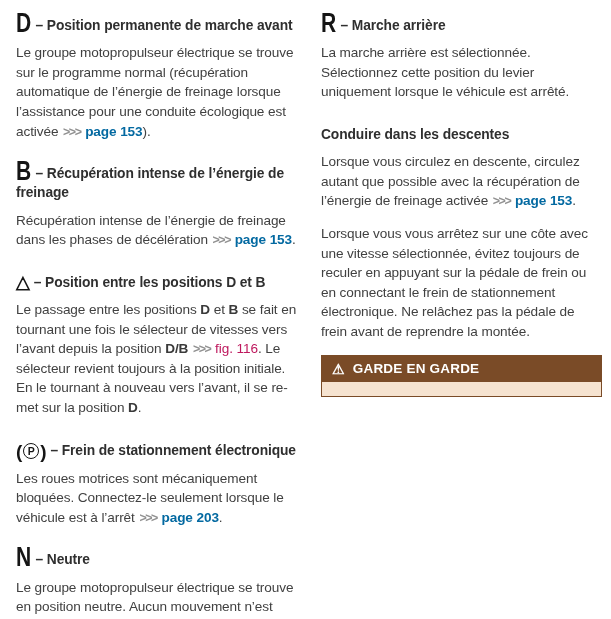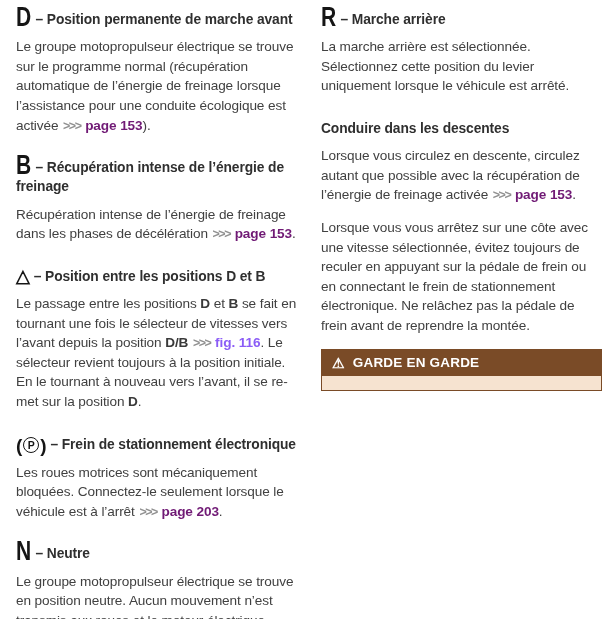--- a/index.html
+++ b/index.html
@@ -8,38 +8,38 @@
     font-family:"Liberation Sans",sans-serif;color:#414141;
     overflow:hidden;
   }
   .cols{display:flex;gap:24px;padding:10px 14px 0 16px;}
   .col{width:281px;flex:0 0 281px;}
   .para{margin:0 0 13px 0;font-size:13.6px;line-height:1.44;letter-spacing:-0.1px;color:#414141;}
   .heading{
     font-weight:bold;color:#2f2f2f;font-size:13.8px;line-height:1.4;
     margin:23px 0 8px 0;letter-spacing:-0.1px;
   }
-  .section:first-child .heading{margin-top:0;}
+  .section:first-child .heading{margin-top:6px;}
   .gear-letter{
     display:inline-block;font-size:27px;font-weight:800;color:#151515;
     line-height:0;transform:scaleX(0.78);transform-origin:left 70%;
     vertical-align:-2px;margin-right:1px;letter-spacing:-1px;
   }
   .tri-icon{font-size:18px;font-weight:bold;color:#151515;margin-right:4px;vertical-align:-1px;line-height:0;}
   .pbrake-icon{display:inline-flex;align-items:center;vertical-align:-3px;margin-right:4px;line-height:0;}
   .pbrake-icon .paren{font-size:19px;font-weight:700;color:#151515;line-height:1;}
   .pbrake-icon .pcircle{
     width:14px;height:14px;border:1.6px solid #151515;border-radius:50%;
     display:inline-flex;align-items:center;justify-content:center;
     font-size:10.5px;font-weight:700;color:#151515;margin:0 1px;
   }
   .seg-b{font-weight:bold;color:#3a3a3a;}
   .seg-arrows{color:#919191;font-weight:bold;letter-spacing:-1.5px;font-size:12.5px;padding:0 1px;}
-  .seg-pageref{font-weight:bold;color:#701a75;}
-  .seg-fig{font-weight:bold;color:#8b5cf6;}
+  .seg-pageref{font-weight:bold;color:#0369a1;}
+  .seg-fig{font-weight:normal;color:#be185d;}
   .warning-box{border:1px solid #7a4b27;margin-top:14px;}
   .warning-header{
     background:#7a4b27;color:#ffffff;font-weight:bold;font-size:13.5px;
     padding:5px 10px 6px;display:flex;align-items:center;gap:8px;letter-spacing:0.2px;
   }
   .warning-icon{font-size:14px;line-height:1;}
   .warning-body{background:#f6e3d0;padding:10px 10px 4px;}
 </style>
 </head>
 <body>

